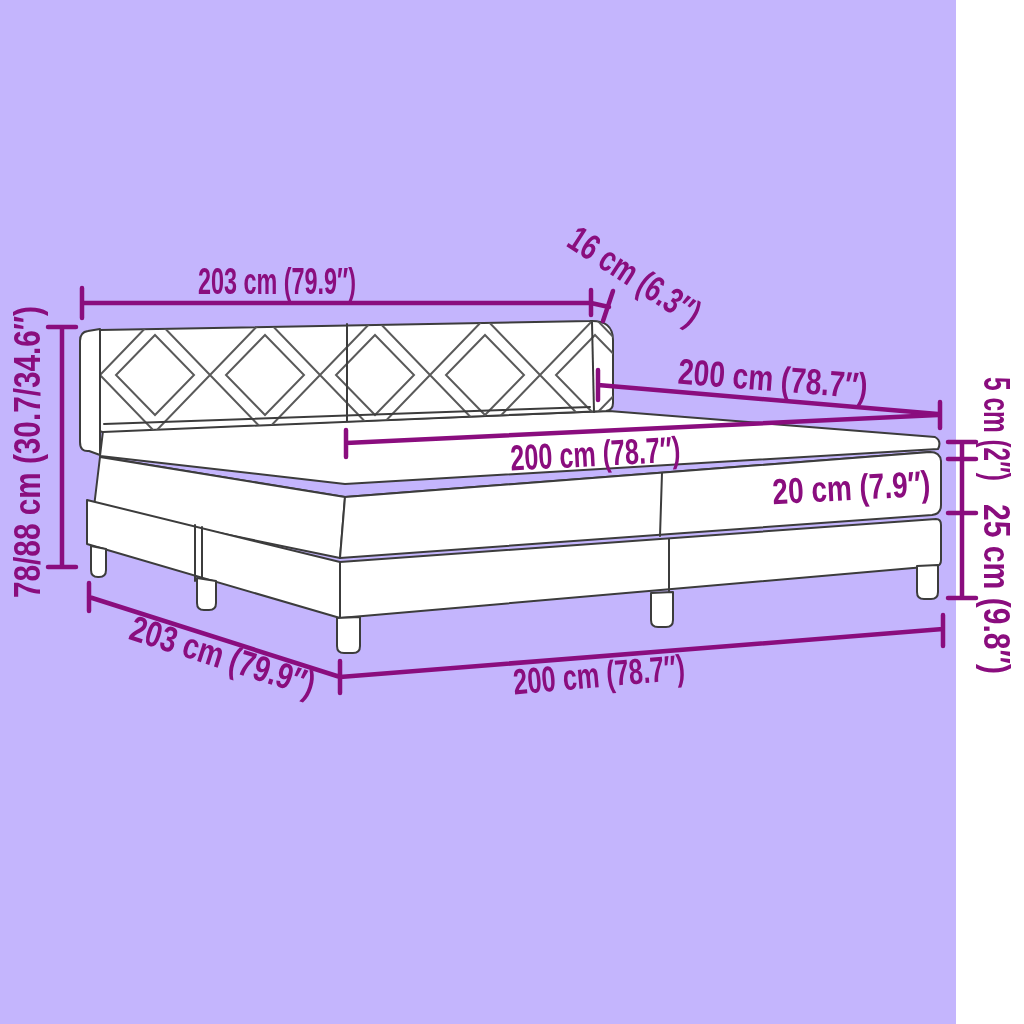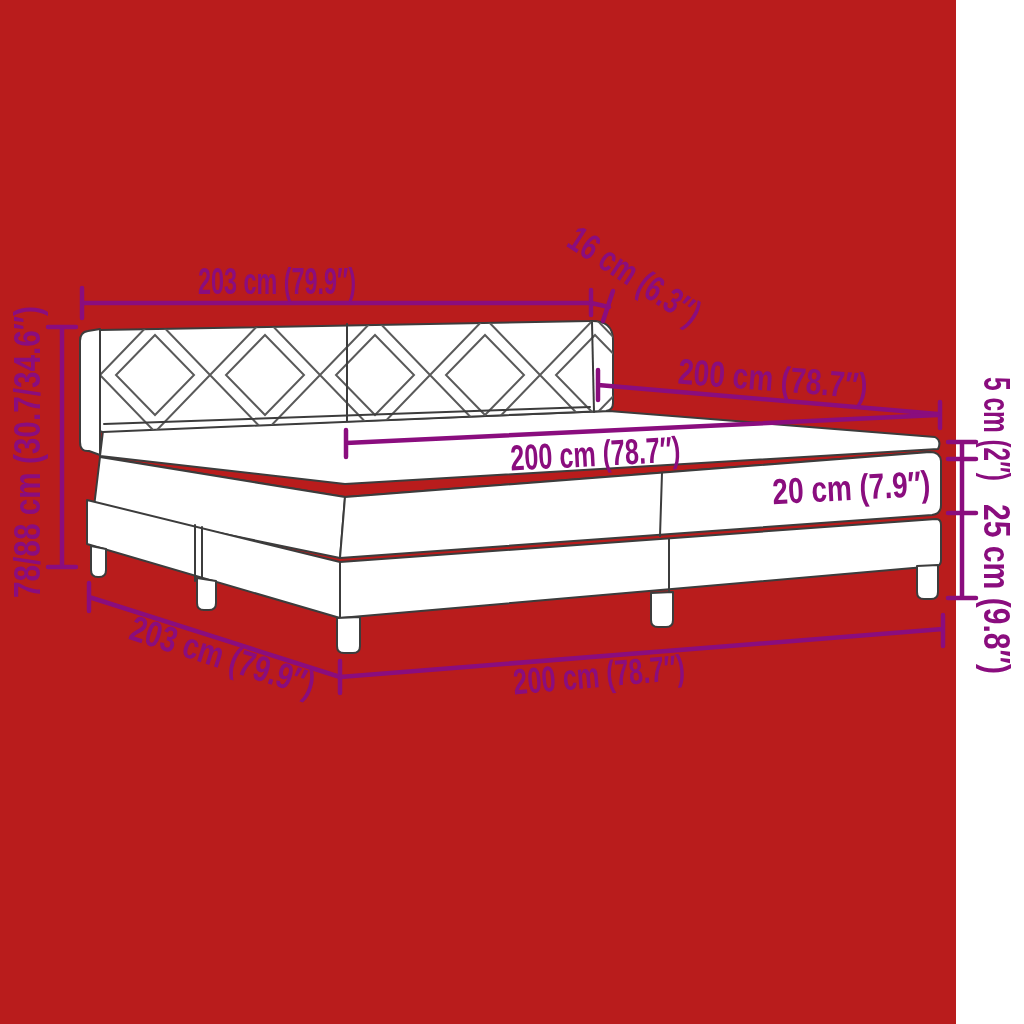--- a/index.html
+++ b/index.html
@@ -8,21 +8,21 @@
     background: #ffffff;
     width: 1024px;
     height: 1024px;
     overflow: hidden;
     font-family: "Liberation Sans", sans-serif;
   }
   #stage {
     position: relative;
     width: 956px;
     height: 1024px;
-    background: #b91c1c;
+    background: #c4b5fd;
   }
   svg text {
     font-family: "Liberation Sans", "DejaVu Sans", sans-serif;
     font-weight: bold;
     font-size: 36px;
     fill: #8A0D7E;
   }
 </style>
 </head>
 <body>

